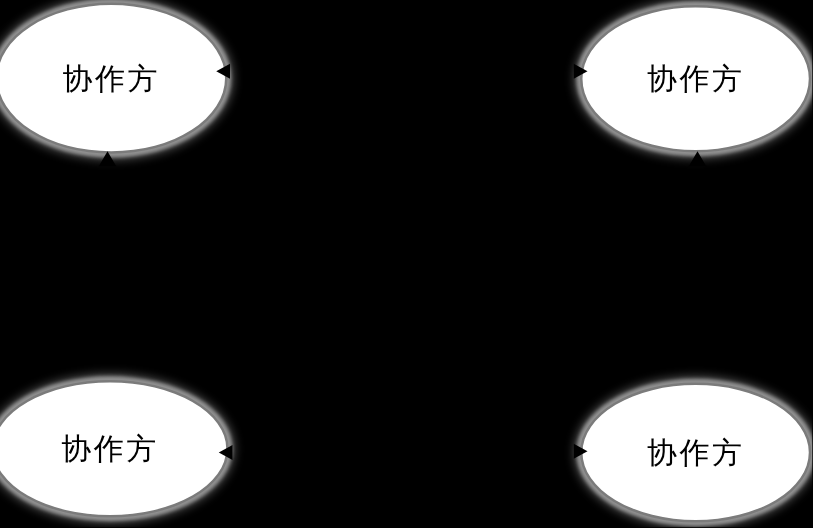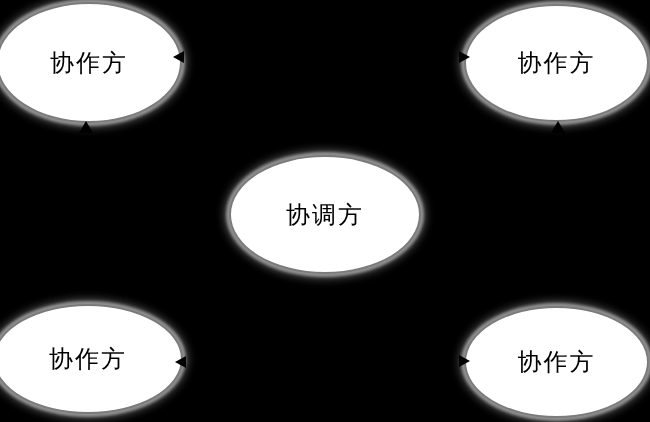--- a/index.html
+++ b/index.html
@@ -63,23 +63,20 @@
 <div class="canvas">
 
   <div class="node node-top-left">
     <span class="node-label">协作方</span>
   </div>
 
   <div class="node node-top-right">
     <span class="node-label">协作方</span>
   </div>
 
-  <div class="node node-center">
-    <span class="node-label">协调方</span>
-  </div>
 
   <div class="node node-bottom-left">
     <span class="node-label">协作方</span>
   </div>
 
   <div class="node node-bottom-right">
     <span class="node-label">协作方</span>
   </div>
 
   <div class="arrowhead ah-left  ah-tl-right"></div>

